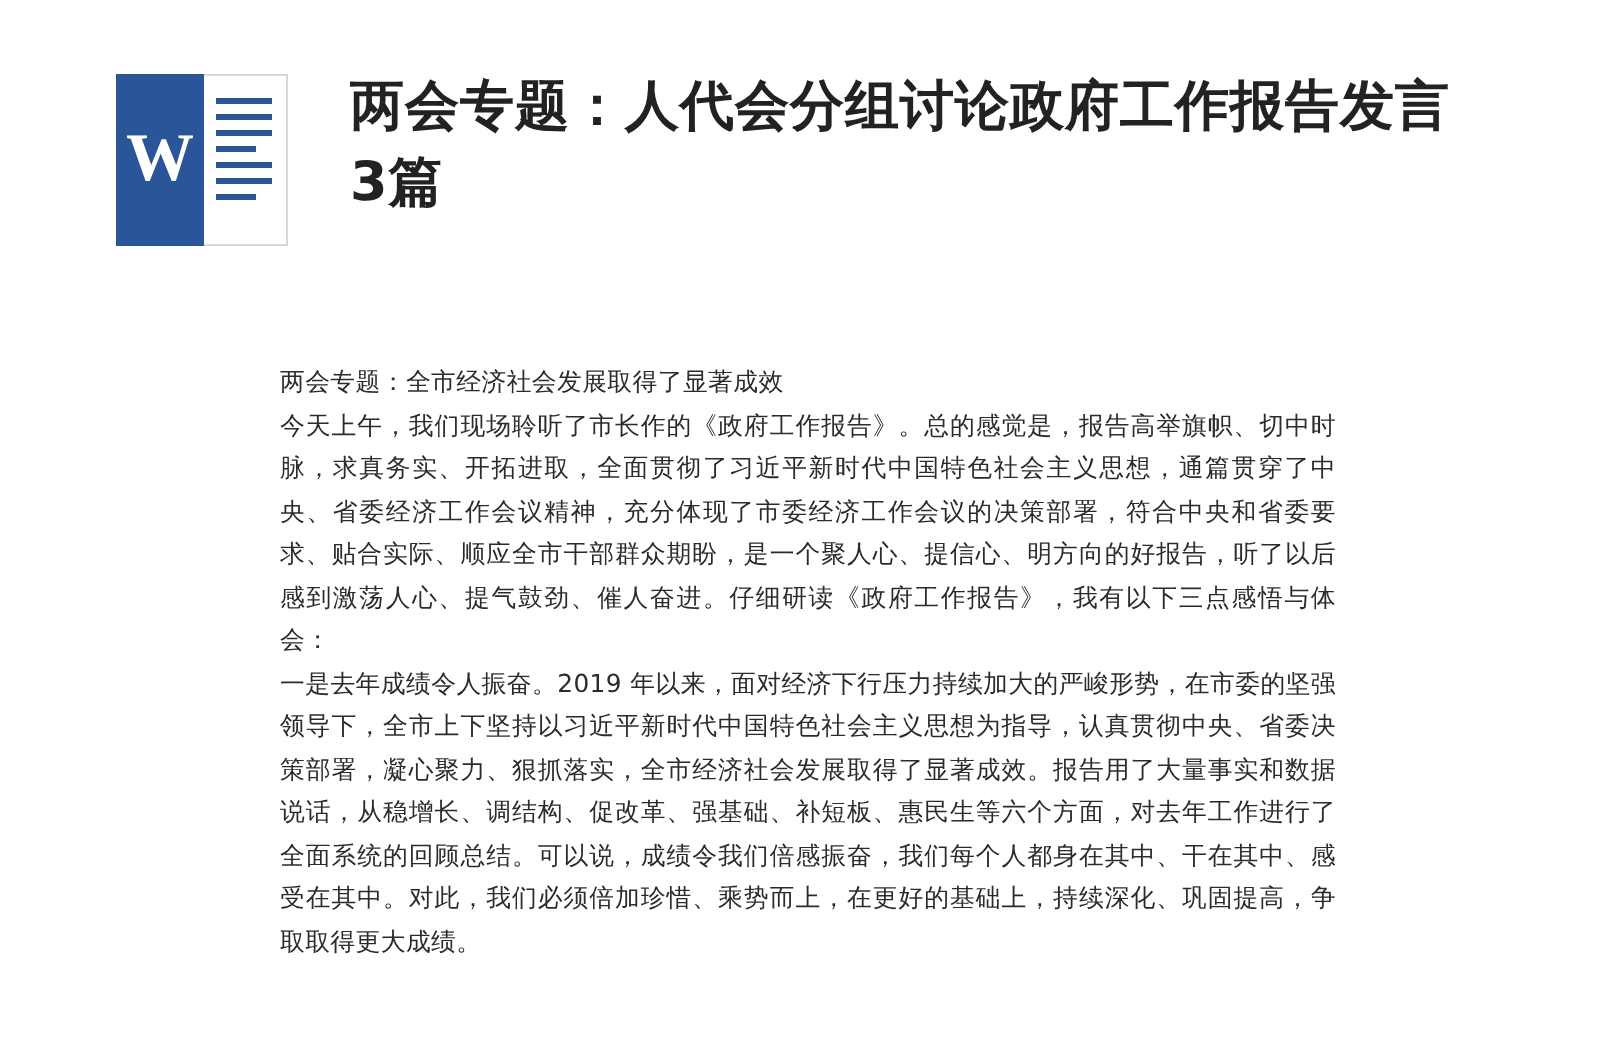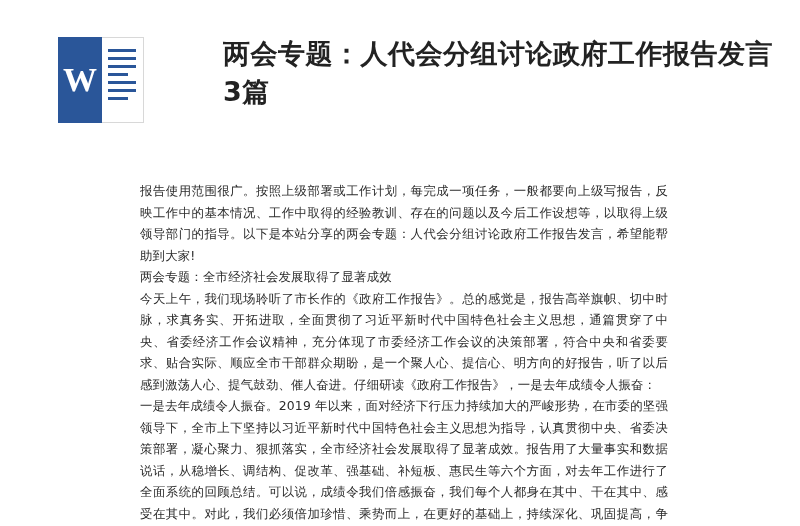--- a/index.html
+++ b/index.html
@@ -90,21 +90,20 @@
     position: absolute;
     left: 175px;
     top: 35px;
     width: 560px;
     font-size: 27px;
     line-height: 38px;
     font-weight: bold;
     color: #222222;
     font-family: "DejaVu Sans", sans-serif;
     letter-spacing: 0.5px;
-    margin-left: 48px;
   }
   
   .doc-body {
     position: absolute;
     left: 110px;
     top: 150px;
     width: 580px;
     height: 376px;
     background: #ffffff;
   }
@@ -145,20 +144,19 @@
           <i class="short"></i>
       </div>
     </div>
 
     <div class="title">两会专题：人代会分组讨论政府工作报告发言3篇</div>
 
   </div>
 
   <div class="doc-body">
     <div class="text-area">
-      <p class="para">报告使用范围很广。按照上级部署或工作计划，每完成一项任务，一般都要向上级写报告，反映工作中的基本情况、工作中取得的经验教训、存在的问题以及今后工作设想等，以取得上级领导部门的指导。以下是本站分享的两会专题：人代会分组讨论政府工作报告发言，希望能帮助到大家!</p>
       <p class="para">两会专题：全市经济社会发展取得了显著成效</p>
-      <p class="para">今天上午，我们现场聆听了市长作的《政府工作报告》。总的感觉是，报告高举旗帜、切中时脉，求真务实、开拓进取，全面贯彻了习近平新时代中国特色社会主义思想，通篇贯穿了中央、省委经济工作会议精神，充分体现了市委经济工作会议的决策部署，符合中央和省委要求、贴合实际、顺应全市干部群众期盼，是一个聚人心、提信心、明方向的好报告，听了以后感到激荡人心、提气鼓劲、催人奋进。仔细研读《政府工作报告》，一是去年成绩令人振奋：</p>
+      <p class="para">今天上午，我们现场聆听了市长作的《政府工作报告》。总的感觉是，报告高举旗帜、切中时脉，求真务实、开拓进取，全面贯彻了习近平新时代中国特色社会主义思想，通篇贯穿了中央、省委经济工作会议精神，充分体现了市委经济工作会议的决策部署，符合中央和省委要求、贴合实际、顺应全市干部群众期盼，是一个聚人心、提信心、明方向的好报告，听了以后感到激荡人心、提气鼓劲、催人奋进。仔细研读《政府工作报告》，我有以下三点感悟与体会：</p>
       <p class="para">一是去年成绩令人振奋。2019 年以来，面对经济下行压力持续加大的严峻形势，在市委的坚强领导下，全市上下坚持以习近平新时代中国特色社会主义思想为指导，认真贯彻中央、省委决策部署，凝心聚力、狠抓落实，全市经济社会发展取得了显著成效。报告用了大量事实和数据说话，从稳增长、调结构、促改革、强基础、补短板、惠民生等六个方面，对去年工作进行了全面系统的回顾总结。可以说，成绩令我们倍感振奋，我们每个人都身在其中、干在其中、感受在其中。对此，我们必须倍加珍惜、乘势而上，在更好的基础上，持续深化、巩固提高，争取取得更大成绩。</p>
     </div>
   </div>
 
 </div>
 
 </body></html>

